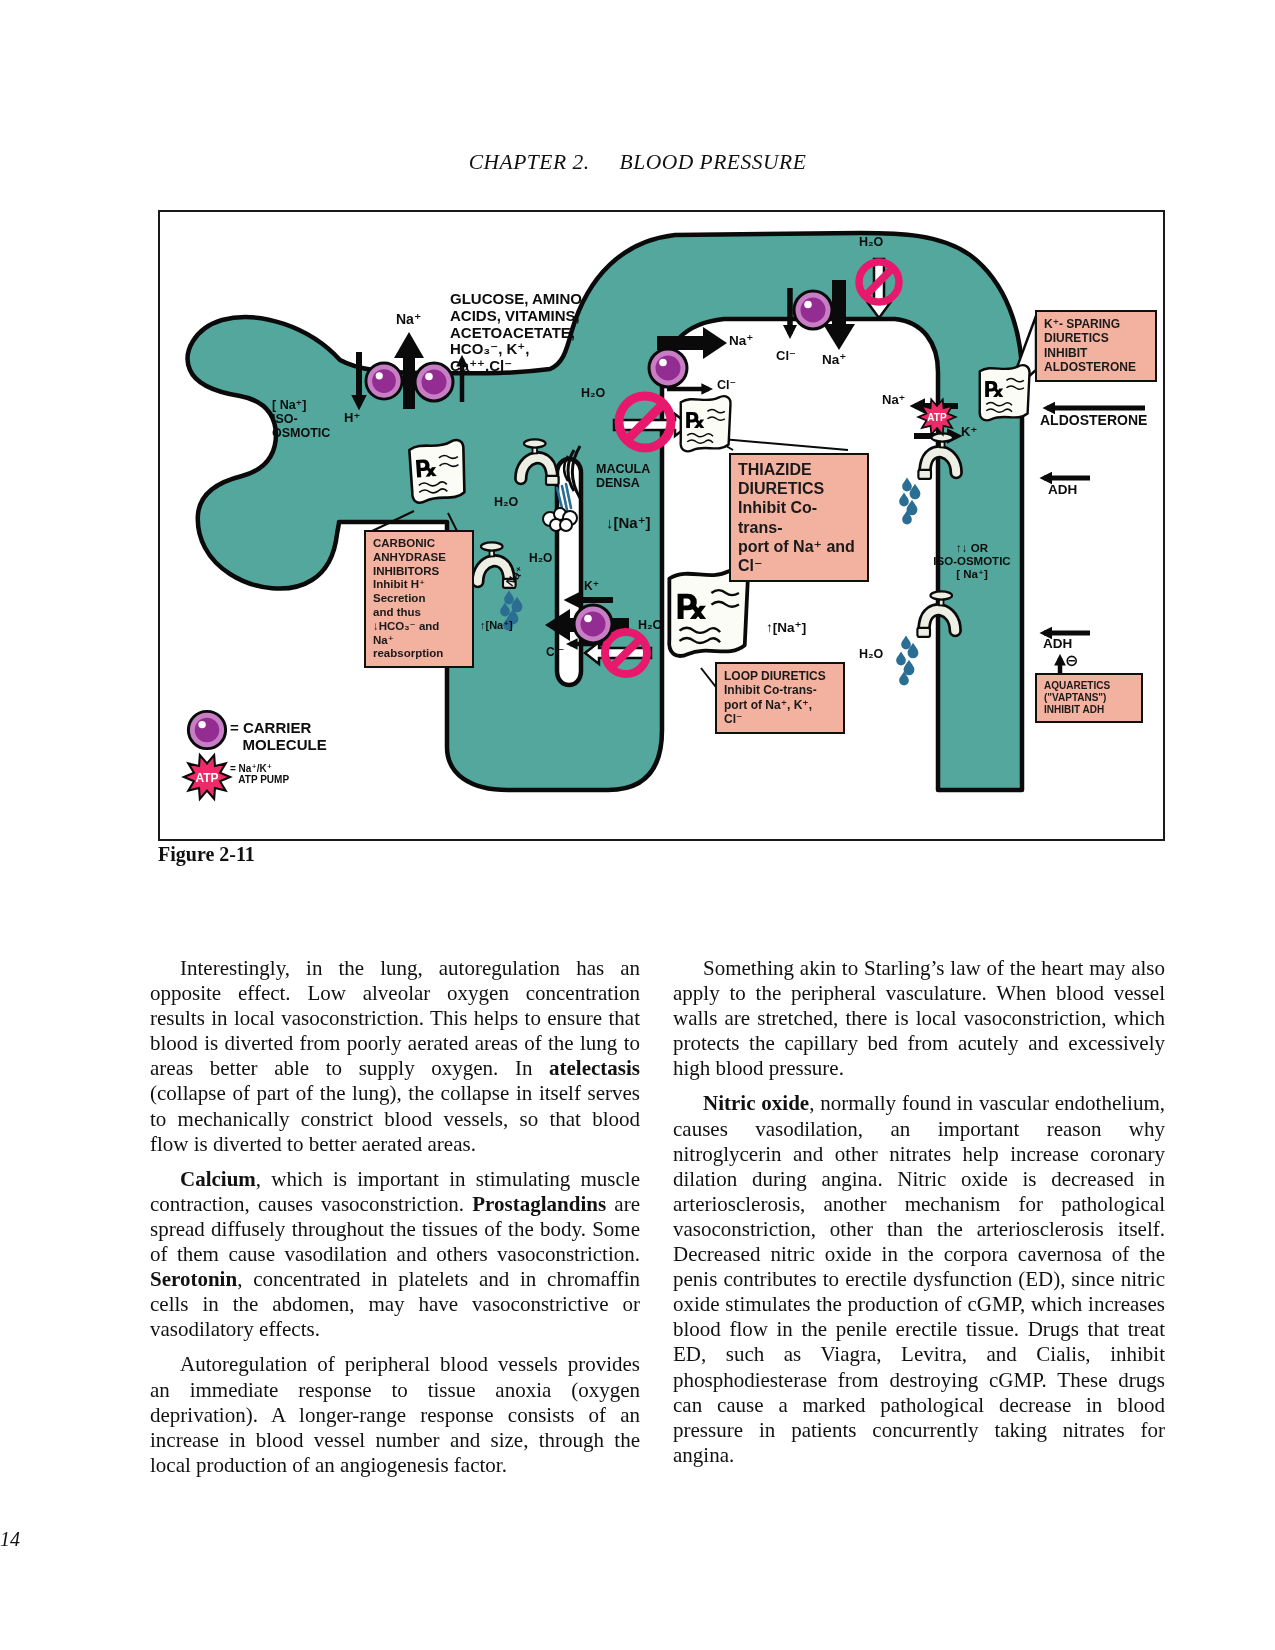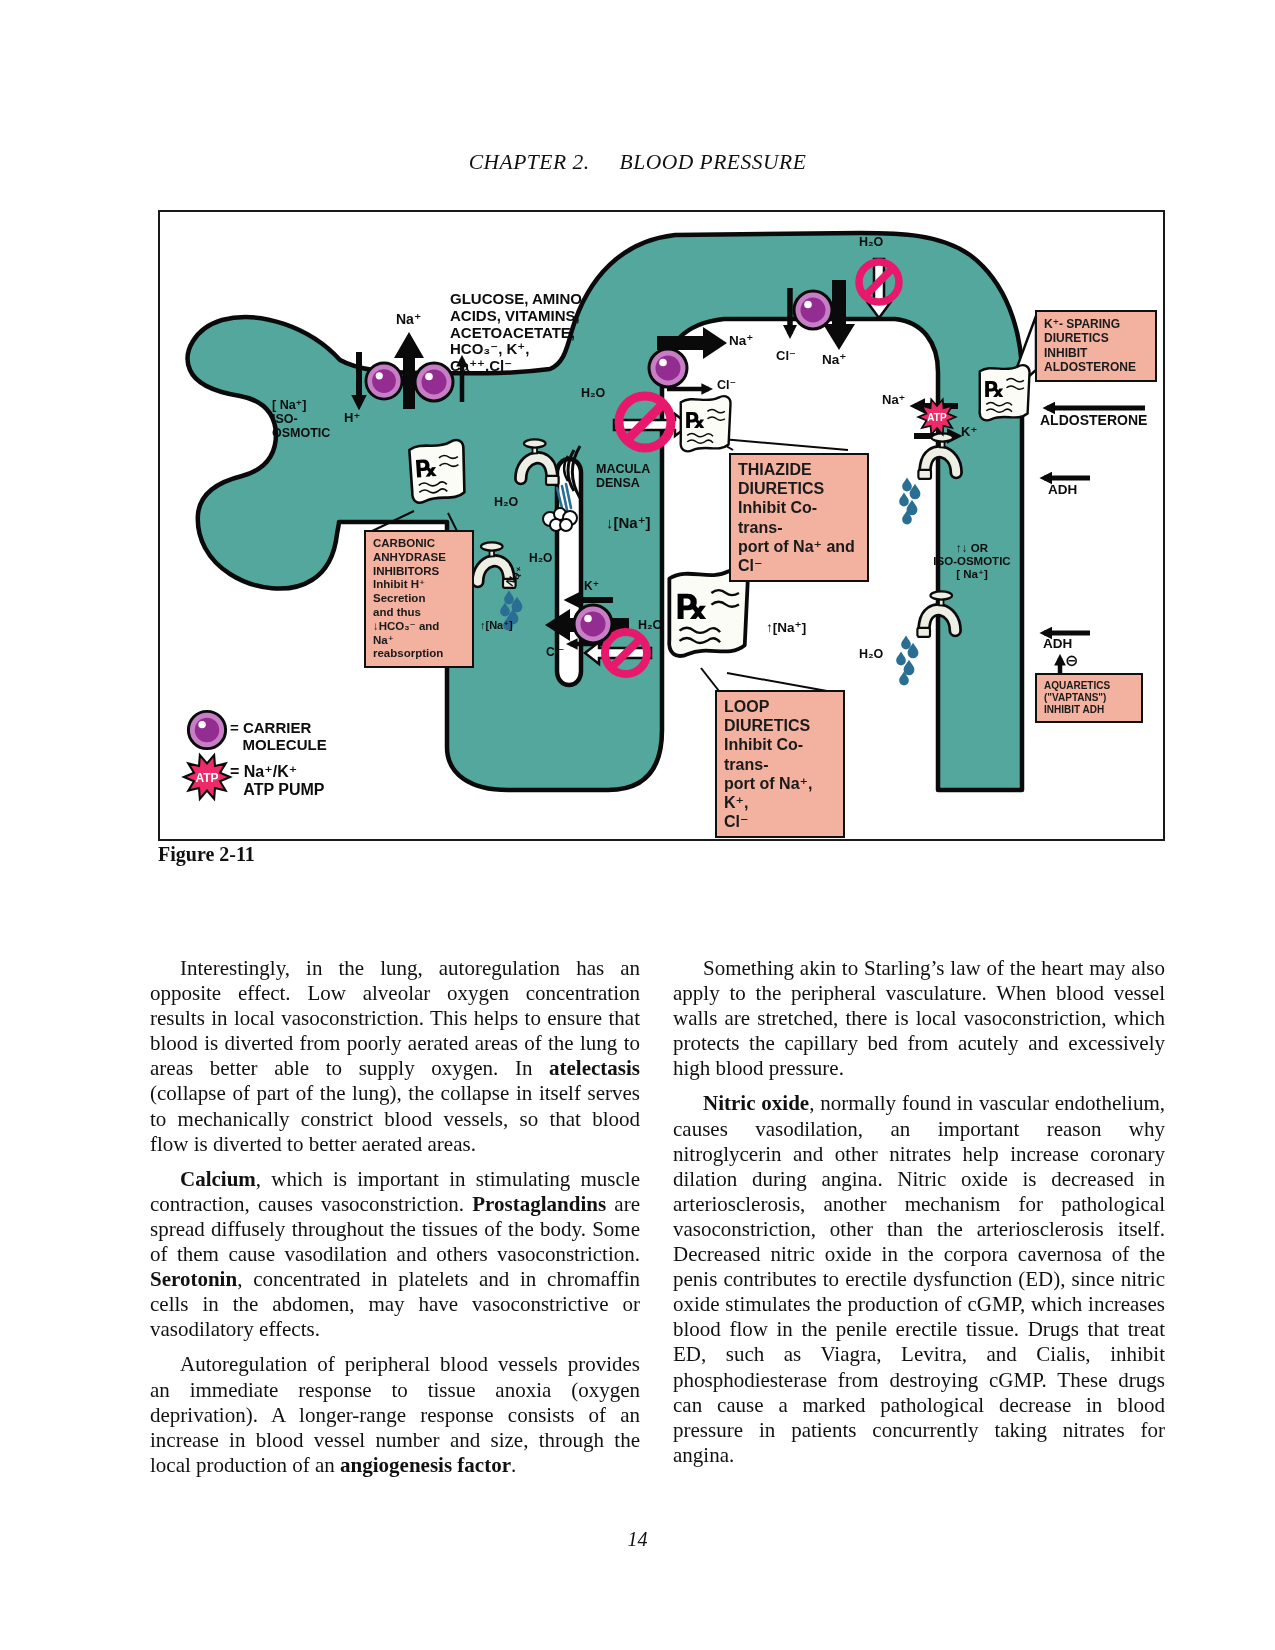--- a/index.html
+++ b/index.html
@@ -13,21 +13,21 @@
   .figframe svg{position:absolute;left:0;top:0;}
   .lab{position:absolute;font-family:"Liberation Sans","DejaVu Sans",sans-serif;
        font-weight:bold;color:#0d0d0d;white-space:pre-wrap;line-height:1.12;}
   .pbox{position:absolute;background:#F3B1A0;border:2.5px solid #101010;
        font-family:"Liberation Sans","DejaVu Sans",sans-serif;font-weight:bold;
        color:#1a1a1a;white-space:pre-line;padding:5px 7px;line-height:1.2;}
   .caption{position:absolute;left:158px;top:843px;font-weight:bold;font-size:20px;font-family:Liberation Serif, serif;}
   .col{position:absolute;top:956px;}
   .col p{margin:0 0 10px 0;text-indent:30px;font-size:21px;line-height:1.195;
        text-align:justify;}
-  .pagenum{position:absolute;top:1528px;left:0;width:100%;text-align:center;
+  .pagenum{position:absolute;top:1528px;left:0;width:100%;
        font-style:italic;font-size:20px;}
 </style>
 </head>
 <body>
 
 <div class="hdr"><span>CHAPTER 2.</span><span class="gap"></span><span>BLOOD PRESSURE</span></div>
 
 <div class="figframe">
 <svg width="1003" height="627" viewBox="0 0 1003 627">
   <defs>
@@ -250,43 +250,43 @@
 Inhibit H⁺
 Secretion
 and thus
 ↓HCO₃⁻ and
 Na⁺
 reabsorption</div>
   <div class="pbox" style="left:569px;top:241px;width:122px;font-size:16px">THIAZIDE
 DIURETICS
 Inhibit Co-trans-
 port of Na⁺ and Cl⁻</div>
-  <div class="pbox" style="left:555px;top:478px;width:112px;font-size:16px">LOOP DIURETICS
+  <div class="pbox" style="left:555px;top:450px;width:112px;font-size:12px">LOOP DIURETICS
 Inhibit Co-trans-
 port of Na⁺, K⁺,
 Cl⁻</div>
   <div class="pbox" style="left:875px;top:98px;width:104px;font-size:12px">K⁺- SPARING
 DIURETICS
 INHIBIT
 ALDOSTERONE</div>
   <div class="pbox" style="left:875px;top:461px;width:90px;font-size:10px">AQUARETICS
 ("VAPTANS")
 INHIBIT ADH</div>
 
   <div class="lab" style="left:70px;top:508px;font-size:15px">= CARRIER
    MOLECULE</div>
-  <div class="lab" style="left:70px;top:551px;font-size:16px">= Na⁺/K⁺
+  <div class="lab" style="left:70px;top:551px;font-size:10px">= Na⁺/K⁺
    ATP PUMP</div>
 </div>
 
 <div class="caption">Figure 2-11</div>
 
 <div class="col" style="left:150px;width:490px">
   <p><span>Interestingly, in the lung, autoregulation has an opposite effect. Low alveolar oxygen concentration results in local vasoconstriction. This helps to ensure that blood is diverted from poorly aerated areas of the lung to areas better able to supply oxygen. In </span><span style="font-weight: bold;">atelectasis</span><span> (collapse of part of the lung), the collapse in itself serves to mechanically constrict blood vessels, so that blood flow is diverted to better aerated areas.</span></p>
   <p><span style="font-weight: bold;">Calcium</span><span>, which is important in stimulating muscle contraction, causes vasoconstriction. </span><span style="font-weight: bold;">Prostaglandins</span><span> are spread diffusely throughout the tissues of the body. Some of them cause vasodilation and others vasoconstriction. </span><span style="font-weight: bold;">Serotonin</span><span>, concentrated in platelets and in chromaffin cells in the abdomen, may have vasoconstrictive or vasodilatory effects.</span></p>
-  <p><span>Autoregulation of peripheral blood vessels provides an immediate response to tissue anoxia (oxygen deprivation). A longer-range response consists of an increase in blood vessel number and size, through the local production of an </span><span style="font-weight: bold; margin-top: 28px;">angiogenesis factor</span><span>.</span></p>
+  <p><span>Autoregulation of peripheral blood vessels provides an immediate response to tissue anoxia (oxygen deprivation). A longer-range response consists of an increase in blood vessel number and size, through the local production of an </span><span style="font-weight: normal; margin-top: 28px;">angiogenesis factor</span><span>.</span></p>
 </div>
 <div class="col" style="left:673px;width:492px">
   <p><span>Something akin to Starling’s law of the heart may also apply to the peripheral vasculature. When blood vessel walls are stretched, there is local vasoconstriction, which protects the capillary bed from acutely and excessively high blood pressure.</span></p>
   <p><span style="font-weight: bold;">Nitric oxide</span><span>, normally found in vascular endothelium, causes vasodilation, an important reason why nitroglycerin and other nitrates help increase coronary dilation during angina. Nitric oxide is decreased in arteriosclerosis, another mechanism for pathological vasoconstriction, other than the arteriosclerosis itself. Decreased nitric oxide in the corpora cavernosa of the penis contributes to erectile dysfunction (ED), since nitric oxide stimulates the production of cGMP, which increases blood flow in the penile erectile tissue. Drugs that treat ED, such as Viagra, Levitra, and Cialis, inhibit phosphodiesterase from destroying cGMP. These drugs can cause a marked pathological decrease in blood pressure in patients concurrently taking nitrates for angina.</span></p>
 </div>
 
 <div class="pagenum">14</div>
 
 </body></html>

